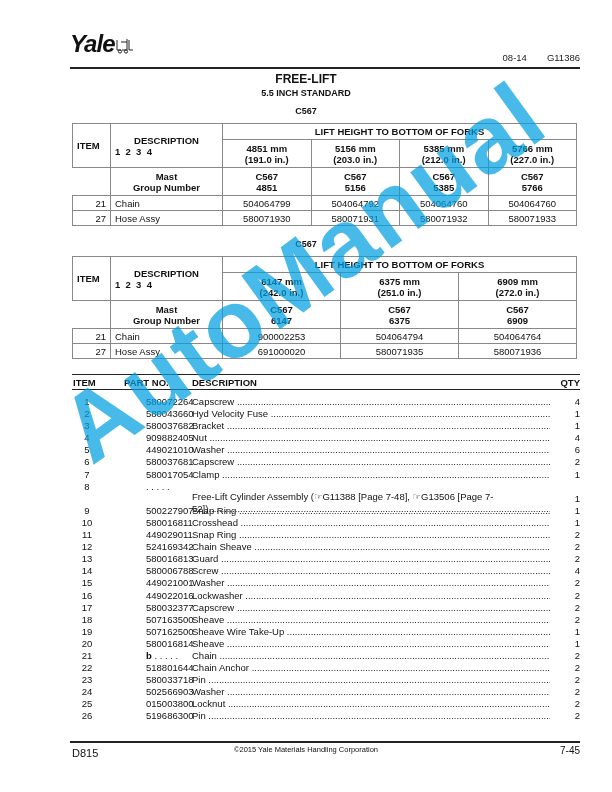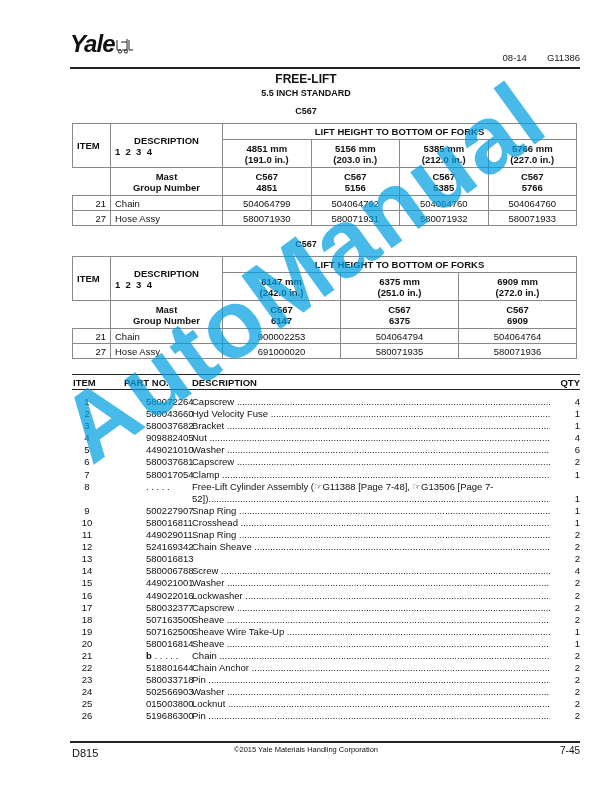--- a/index.html
+++ b/index.html
@@ -56,21 +56,21 @@
   .ph-desc { left: 120px; }
   .ph-qty { right: 0; }
 
   .parts-list { position: absolute; left: 72px; right: 32px; top: 396px; font-size: 9.5px; }
   .prow { position: relative; height: 12.1px; line-height: 12px; }
   .prow.tall { height: 24.2px; }
   .prow .c-item { position: absolute; left: 0; width: 30px; text-align: center; }
   .prow .c-part { position: absolute; left: 52px; padding-left: 22px; }
   .prow .c-part b { font-weight: bold; }
   .prow .c-desc { position: absolute; left: 120px; right: 30px; overflow: hidden; white-space: nowrap; }
-  .prow.tall .c-desc { white-space: normal; }
+  .prow.tall .c-desc { white-space: normal; margin-top: 10px; }
   .prow .c-desc::after {
     content: " ........................................................................................................................................................................................................";
   }
   .prow .c-qty { position: absolute; right: 0; width: 20px; text-align: right; }
   .prow.tall .c-qty { top: 12px; }
   .prow.tall .c-desc-line1 { display: block; white-space: nowrap; }
   .prow.tall .c-desc-line2 { display: block; white-space: nowrap; overflow: hidden; }
   .prow.tall .c-desc-line2::after {
     content: ".....................................................................................................................................................................................";
   }
@@ -284,20 +284,21 @@
     </div>
     <div class="prow">
       <span class="c-item">12</span>
       <span class="c-part">524169342</span>
       <span class="c-desc">Chain Sheave</span>
       <span class="c-qty">2</span>
     </div>
     <div class="prow">
       <span class="c-item">13</span>
       <span class="c-part">580016813</span>
+      <span class="c-desc">Guard</span>
       <span class="c-qty">2</span>
     </div>
     <div class="prow">
       <span class="c-item">14</span>
       <span class="c-part">580006788</span>
       <span class="c-desc">Screw</span>
       <span class="c-qty">4</span>
     </div>
     <div class="prow">
       <span class="c-item">15</span>

